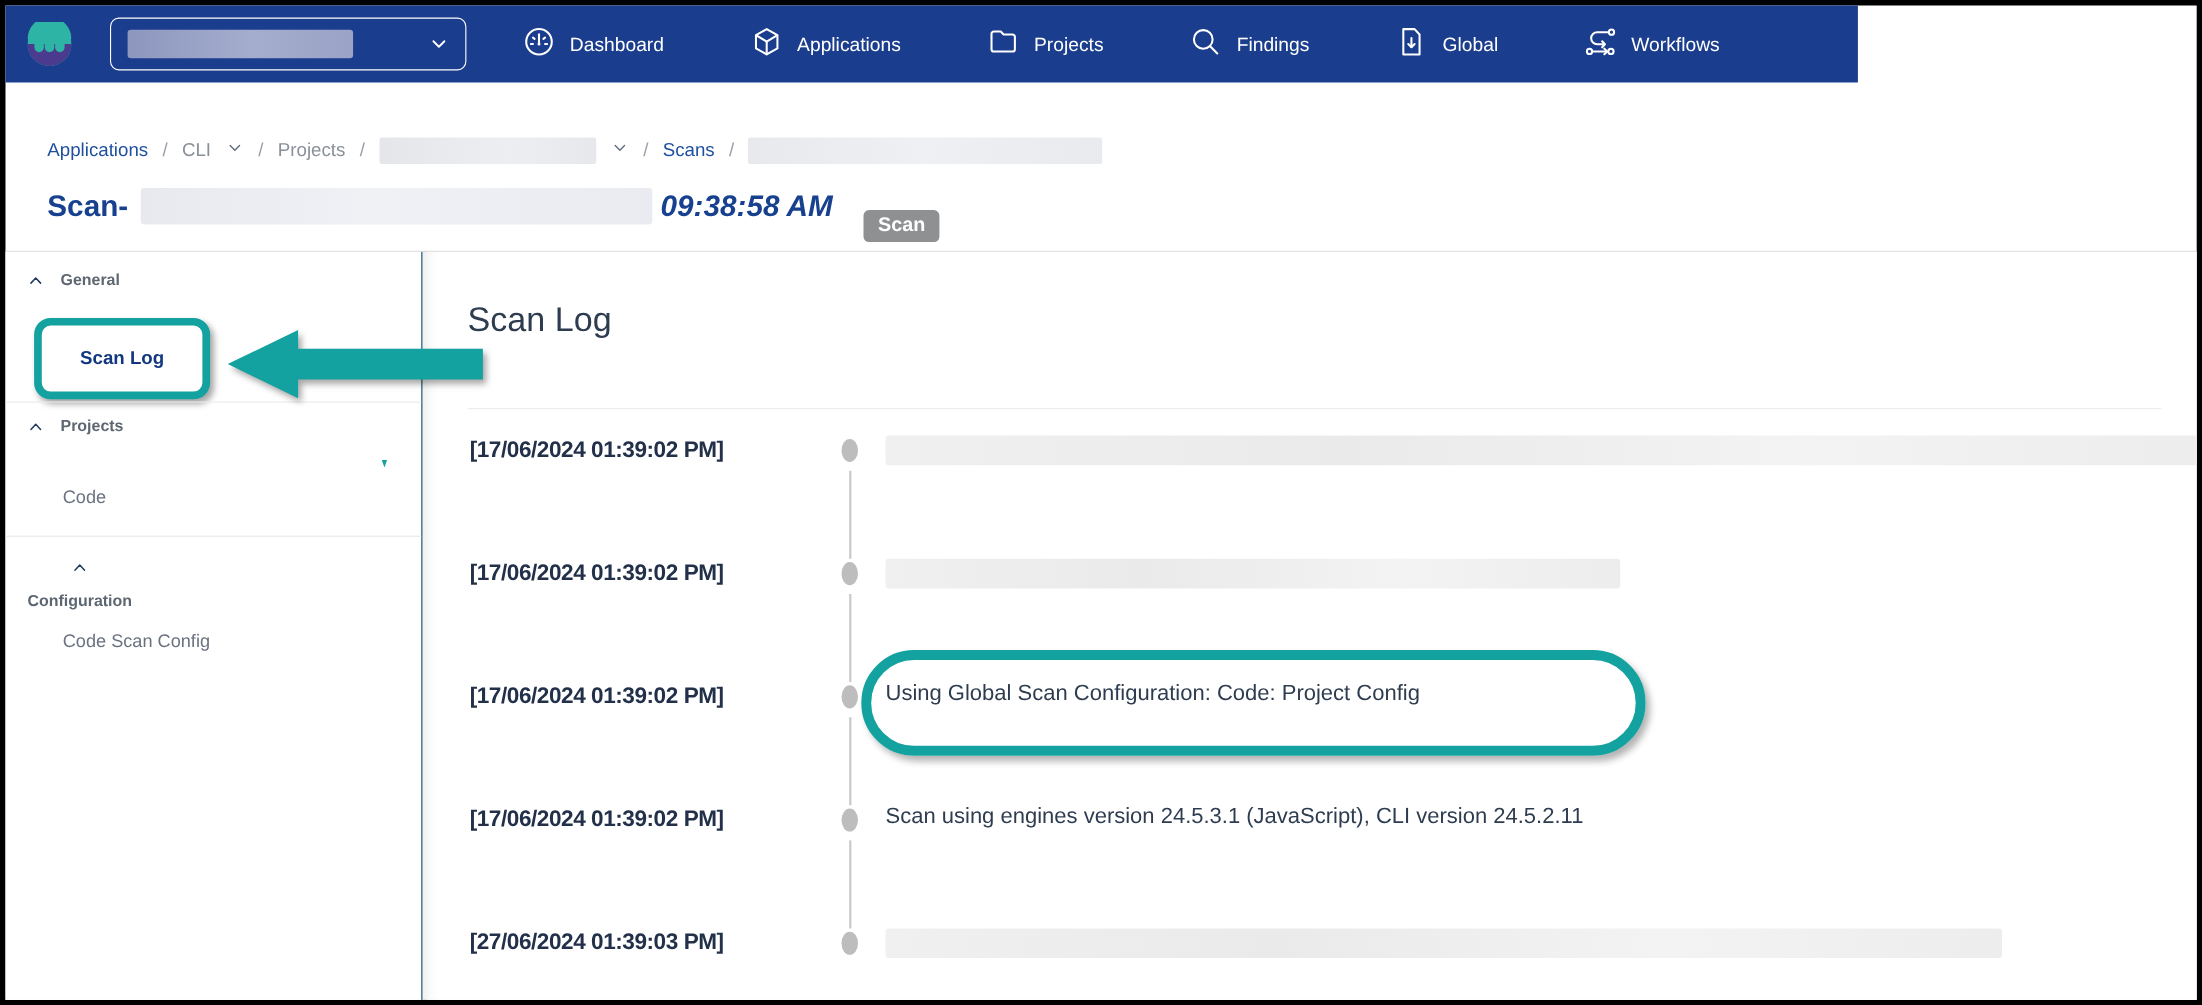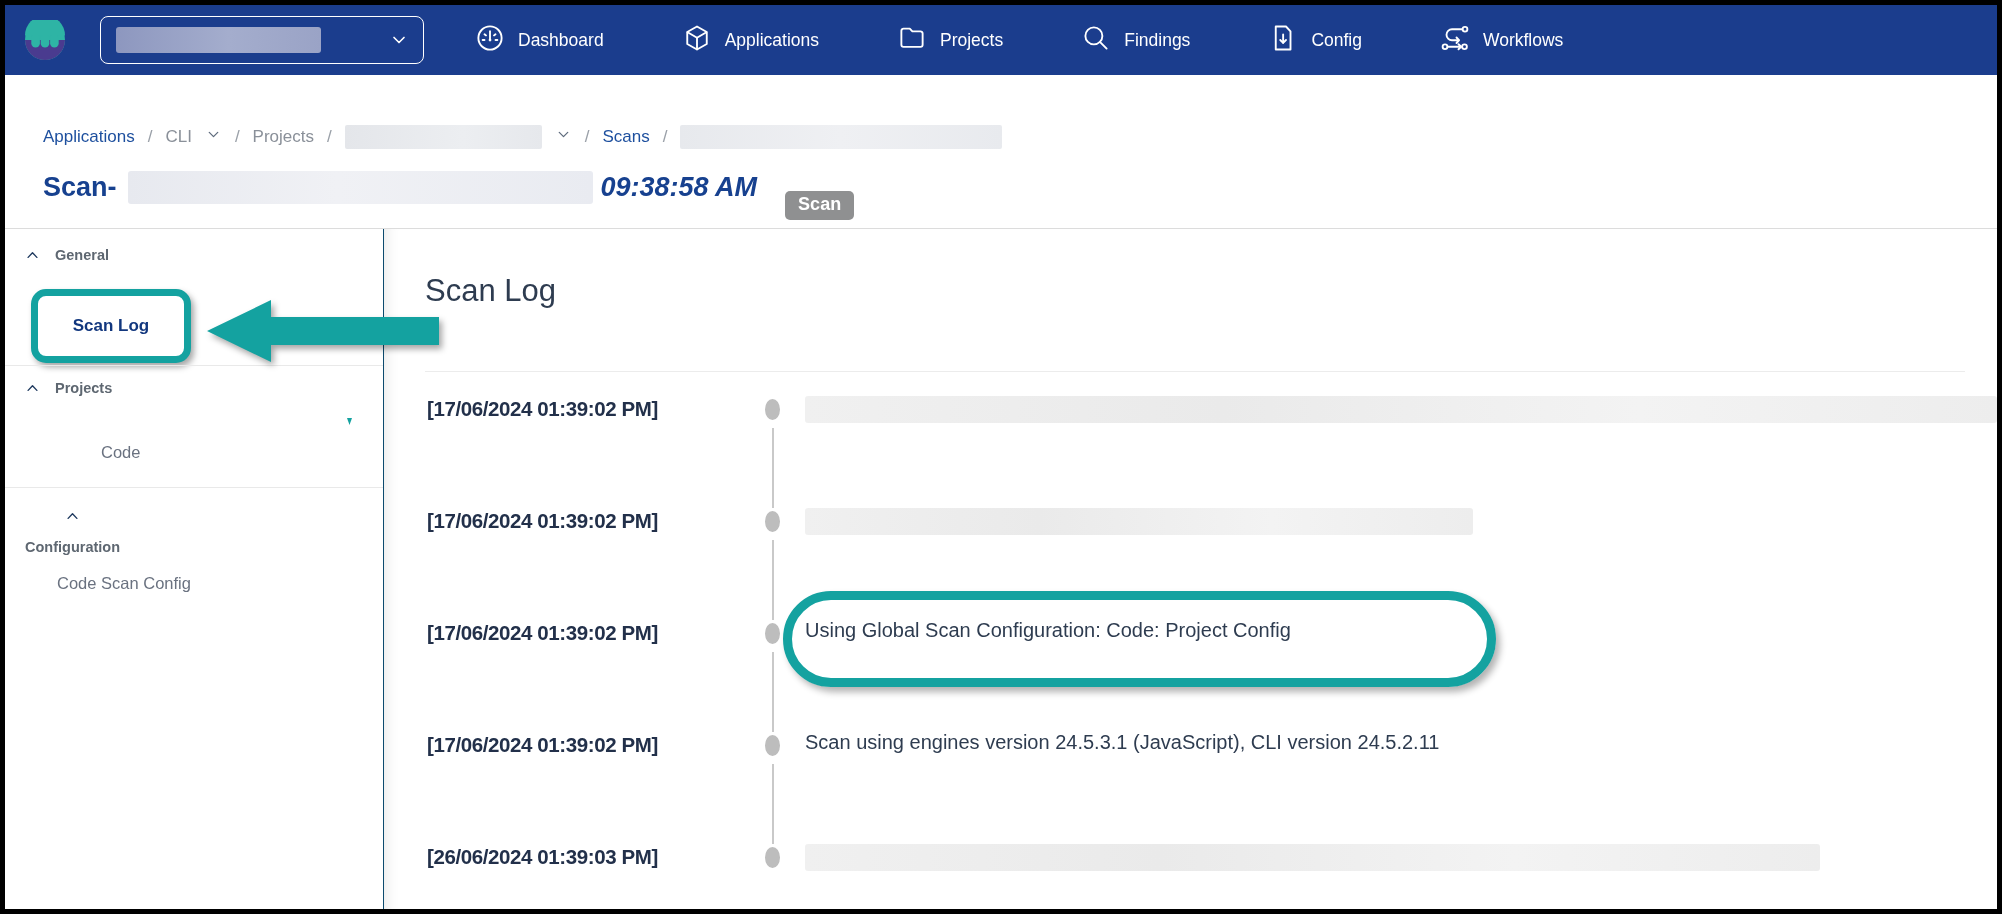--- a/index.html
+++ b/index.html
@@ -1,20 +1,20 @@
 <!DOCTYPE html>
 <html><head>
 <meta charset="utf-8">
 <style>
   html,body{margin:0;padding:0;background:#000;}
   .screen{position:relative;width:2002px;height:914px;background:#000;font-family:"Liberation Sans",sans-serif;overflow:hidden;}
   .inner{position:absolute;left:5px;top:5px;width:1992px;height:904px;background:#ffffff;}
 
   
-  .topnav{position:absolute;left:0;top:0;width:1992px;height:70px;background:#1b3d8d;display:flex;align-items:center;}
+  .topnav{position:absolute;left:0;top:0;width:1684px;height:70px;background:#1b3d8d;display:flex;align-items:center;}
   .logo{position:absolute;left:20px;top:15px;width:40px;height:40px;}
   .org-select{position:absolute;left:95px;top:11px;width:322px;height:46px;border:1.5px solid #ffffff;border-radius:8px;display:flex;align-items:center;}
   .org-blur{margin-left:15px;width:205px;height:26px;border-radius:3px;background:linear-gradient(90deg,#8d97bf,#a4adcd 55%,#9aa3c6);}
   .org-chevron{position:absolute;right:14px;top:13px;width:20px;height:20px;}
   .navitems{position:absolute;left:470px;top:0;height:70px;display:flex;align-items:center;gap:78px;}
   .navitem{display:flex;align-items:center;gap:13px;color:#ffffff;font-size:17.5px;cursor:pointer;white-space:nowrap;}
   .navitem svg{width:30px;height:30px;stroke:#ffffff;fill:none;stroke-width:1.5;stroke-linecap:round;stroke-linejoin:round;}
   .org-chevron svg{width:20px;height:20px;stroke:#ffffff;fill:none;stroke-width:2;stroke-linecap:round;stroke-linejoin:round;}
 
   
@@ -126,21 +126,21 @@
           <span>Findings</span>
         </div>
         <div class="navitem">
           <span>
             <svg viewBox="0 0 24 24">
                 <path d="M6.2 2.8 h8.2 l3.6 3.9 V21.2 H6.2 Z"></path>
                 <line x1="12.1" y1="9.2" x2="12.1" y2="15.8"></line>
                 <polyline points="9.8,13.6 12.1,15.9 14.4,13.6"></polyline>
               </svg>
           </span>
-          <span>Config</span>
+          <span>Global</span>
         </div>
         <div class="navitem">
           <span>
             <svg viewBox="0 0 24 24">
                 <circle cx="20" cy="5" r="1.9"></circle>
                 <circle cx="4" cy="19" r="1.9"></circle>
                 <circle cx="19.6" cy="19" r="1.9"></circle>
                 <path d="M17.8 5 H9.6 a4.4 4.4 0 0 0 0 8.8 h5.2"></path>
                 <polyline points="13.2,11.6 15.2,13.8 13.2,16"></polyline>
                 <path d="M6.2 19 H16.6"></path>
@@ -195,21 +195,21 @@
 
       <div class="side-divider" style="top:136px;"></div>
 
       <div class="side-header" style="top:151px;">
         <svg viewBox="0 0 24 24">
             <polyline points="5,15 12,7.5 19,15"></polyline>
           </svg>
         <span>Projects</span>
       </div>
       <div class="stray-mark"></div>
-      <div class="side-item" style="top:214px;margin-left:44px;">Code</div>
+      <div class="side-item" style="top:214px;">Code</div>
 
       <div class="side-divider" style="top:258px;"></div>
 
       <div class="side-header" style="top:280px;flex-direction:column;">
         <svg viewBox="0 0 24 24">
             <polyline points="5,15 12,7.5 19,15"></polyline>
           </svg>
         <span>Configuration</span>
       </div>
       <div class="side-item" style="top:345px;">Code Scan Config</div>
@@ -233,21 +233,21 @@
       <div class="log-dot" style="top:394px;"></div>
       <div class="log-msg" style="top:390px;">Using Global Scan Configuration: Code: Project Config</div>
       <div class="oval-annot"></div>
       <div class="log-line" style="top:423px;height:80px;"></div>
 
       <div class="log-ts" style="top:504px;">[17/06/2024 01:39:02 PM]</div>
       <div class="log-dot" style="top:506px;"></div>
       <div class="log-msg" style="top:502px;">Scan using engines version 24.5.3.1 (JavaScript), CLI version 24.5.2.11</div>
       <div class="log-line" style="top:535px;height:80px;"></div>
 
-      <div class="log-ts" style="top:616px;">[26/06/2024 01:39:03 PM]</div>
+      <div class="log-ts" style="top:616px;">[27/06/2024 01:39:03 PM]</div>
       <div class="log-dot" style="top:618px;"></div>
       <div class="log-bar" style="top:615px;width:1015px;"></div>
     </div>
 
     <div class="arrow-annot">
       <svg viewBox="0 0 240 74" width="240" height="74">
         <polygon points="4,36 68,5 68,22 236,22 236,50 68,50 68,67" fill="#14a2a0"></polygon>
       </svg>
     </div>
 

